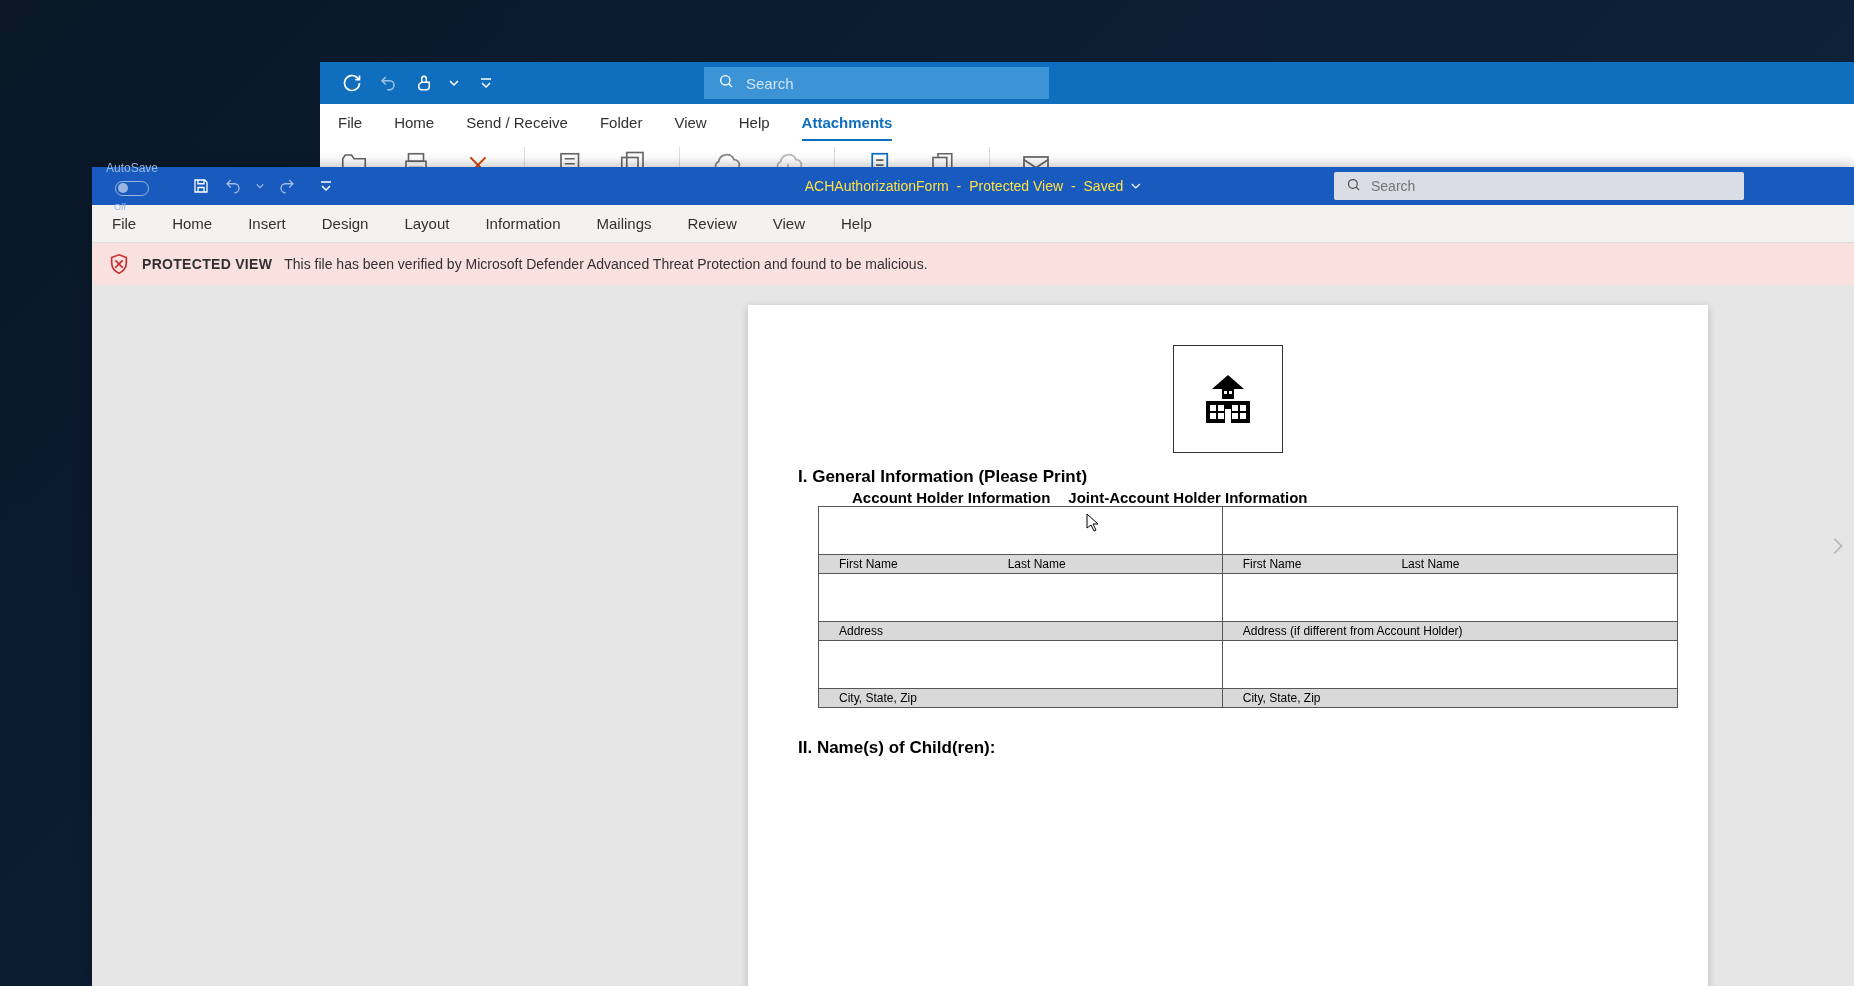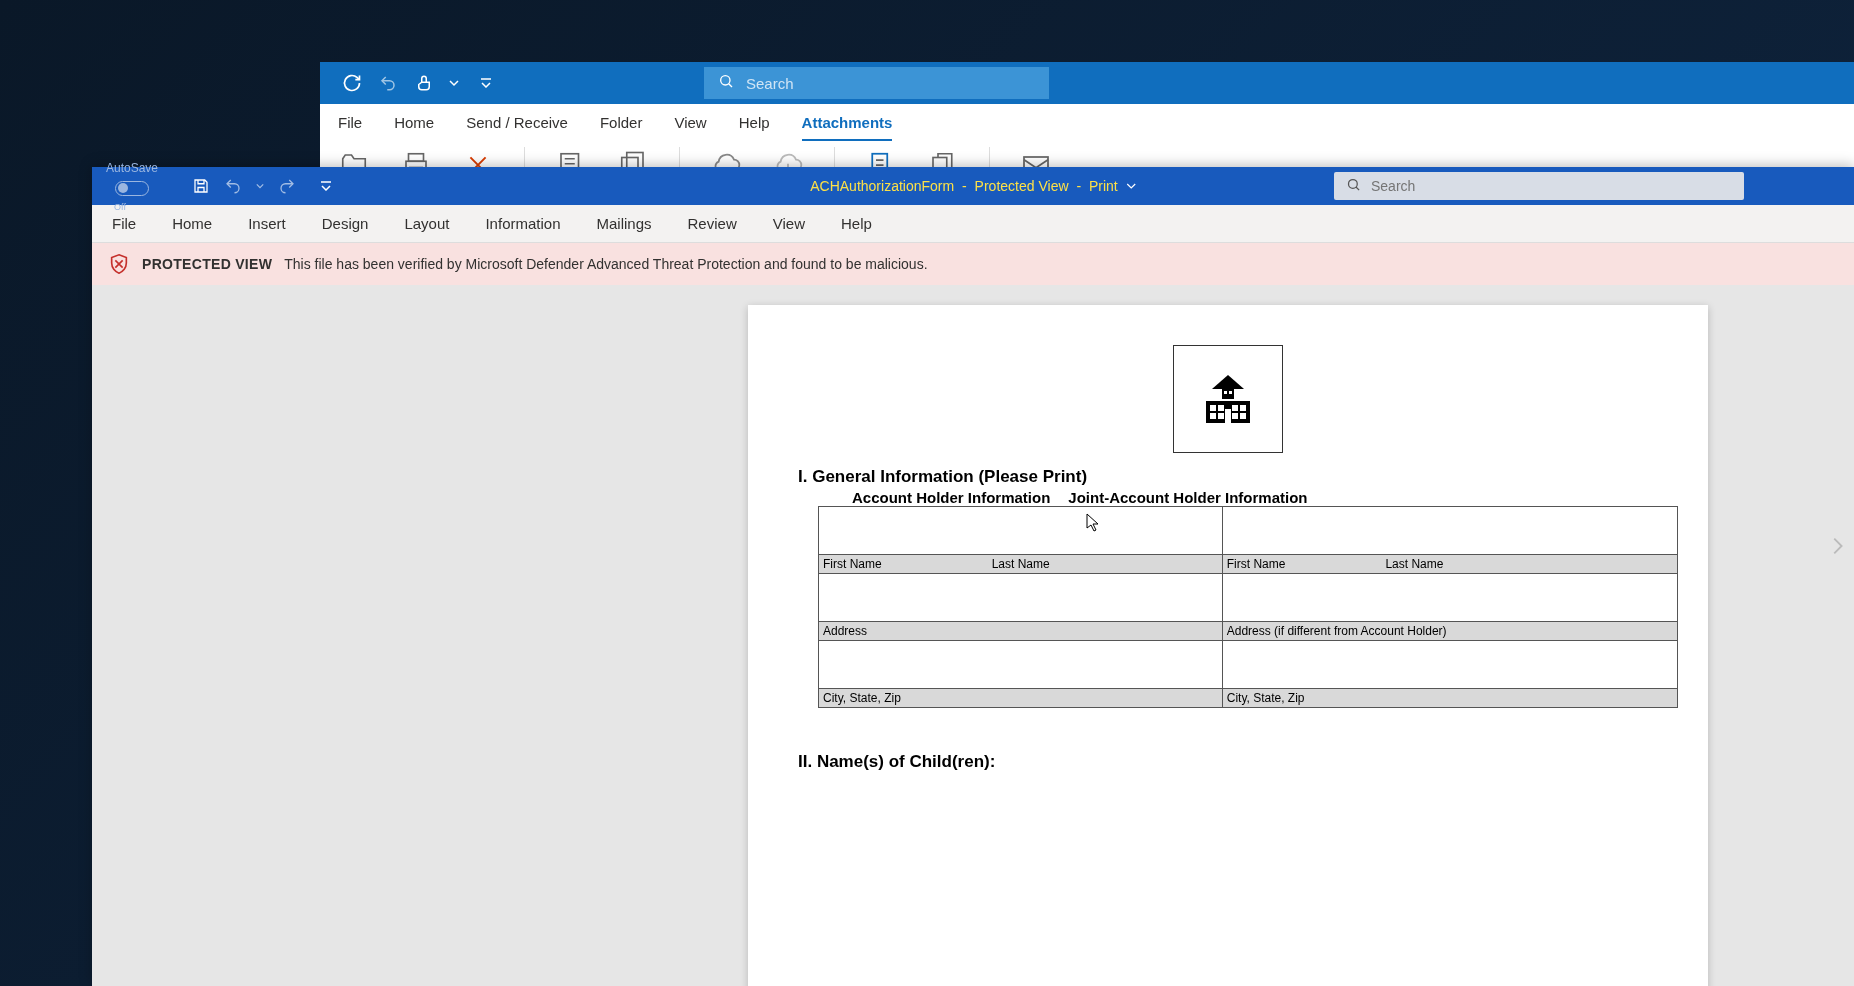--- a/index.html
+++ b/index.html
@@ -231,21 +231,21 @@
       margin-left: 20px;
     }
     .form-table td {
       border: 1px solid #555;
       vertical-align: top;
     }
     .form-table .input-row td { height: 48px; background:#fff; }
     .form-table .label-row td {
       background: #d9d9d9;
       font-size: 12px;
-      padding: 2px 4px;
+      padding: 2px 20px;
       font-family: Arial, sans-serif;
     }
     .form-table .label-row td span { display:inline-block; }
     .nav-arrow {
       position:absolute; right:6px; top: 250px;
       color:#bbb;
     }
 
     
     .cursor {
@@ -409,21 +409,21 @@
         <svg width="10" height="10" viewBox="0 0 10 10">
           <path d="M0 1h10M1 5l4 4 4-4" stroke="#fff" stroke-width="1.5" fill="none"></path>
         </svg>
       </span>
 
     <div class="word-title-center">
       <span>ACHAuthorizationForm</span>
       <span>&nbsp;-&nbsp;</span>
       <span>Protected View</span>
       <span>&nbsp;-&nbsp;</span>
-      <span>Print</span>
+      <span>Saved</span>
       <span style="margin-left:4px"><svg width="10" height="10" viewBox="0 0 10 10">
             <path d="M1 3l4 4 4-4" stroke="#fff" stroke-width="1.2" fill="none"></path>
           </svg></span>
     </div>
 
     <div class="word-search">
       <span>
         <svg width="15" height="15" viewBox="0 0 24 24" fill="none" stroke="#555" stroke-width="2">
             <circle cx="11" cy="11" r="7"></circle>
             <path d="m21 21-5-5"></path>
@@ -503,21 +503,21 @@
         <tr class="input-row">
               <td></td>
               <td></td>
             </tr>
         <tr class="label-row">
           <td><span>City, State, Zip</span></td>
           <td><span>City, State, Zip</span></td>
         </tr>
       </tbody>
         </table>
-      <div class="section-title" style="margin-top:44px">II. Name(s) of Child(ren):</div>
+      <div class="section-title" style="margin-top:30px">II. Name(s) of Child(ren):</div>
     </div>
     <span class="nav-arrow">
       <svg width="22" height="22" viewBox="0 0 24 24" fill="none" stroke="#bbb" stroke-width="2">
           <path d="M9 4l8 8-8 8"></path>
         </svg>
     </span>
   </div>
 </div>
 
 <div class="cursor">

